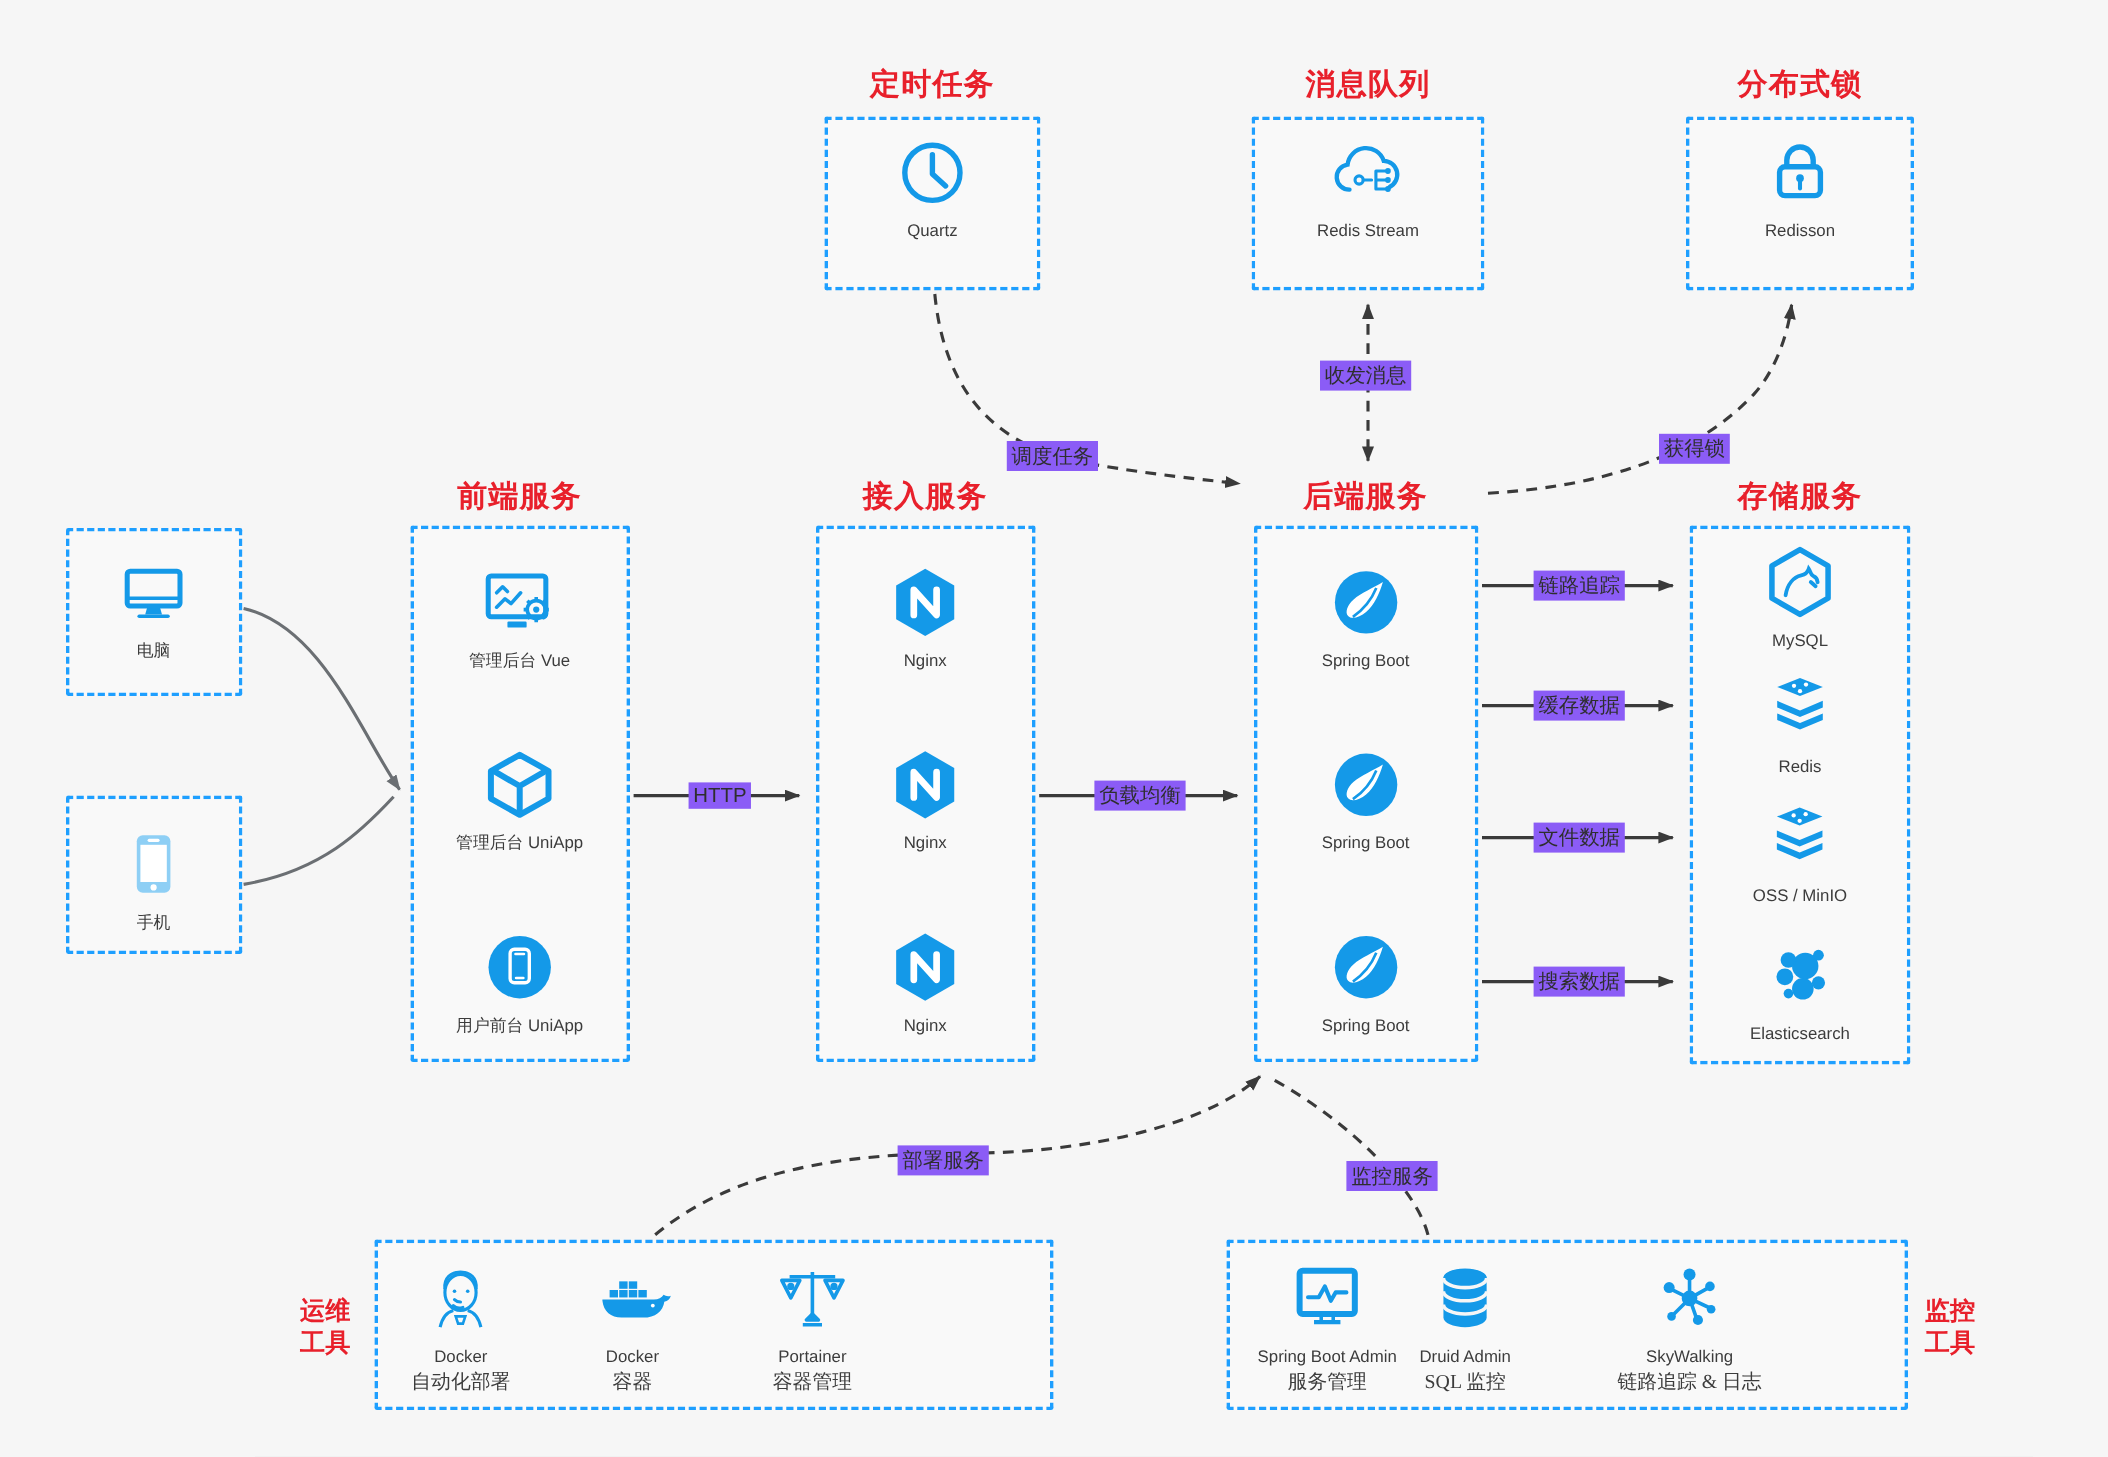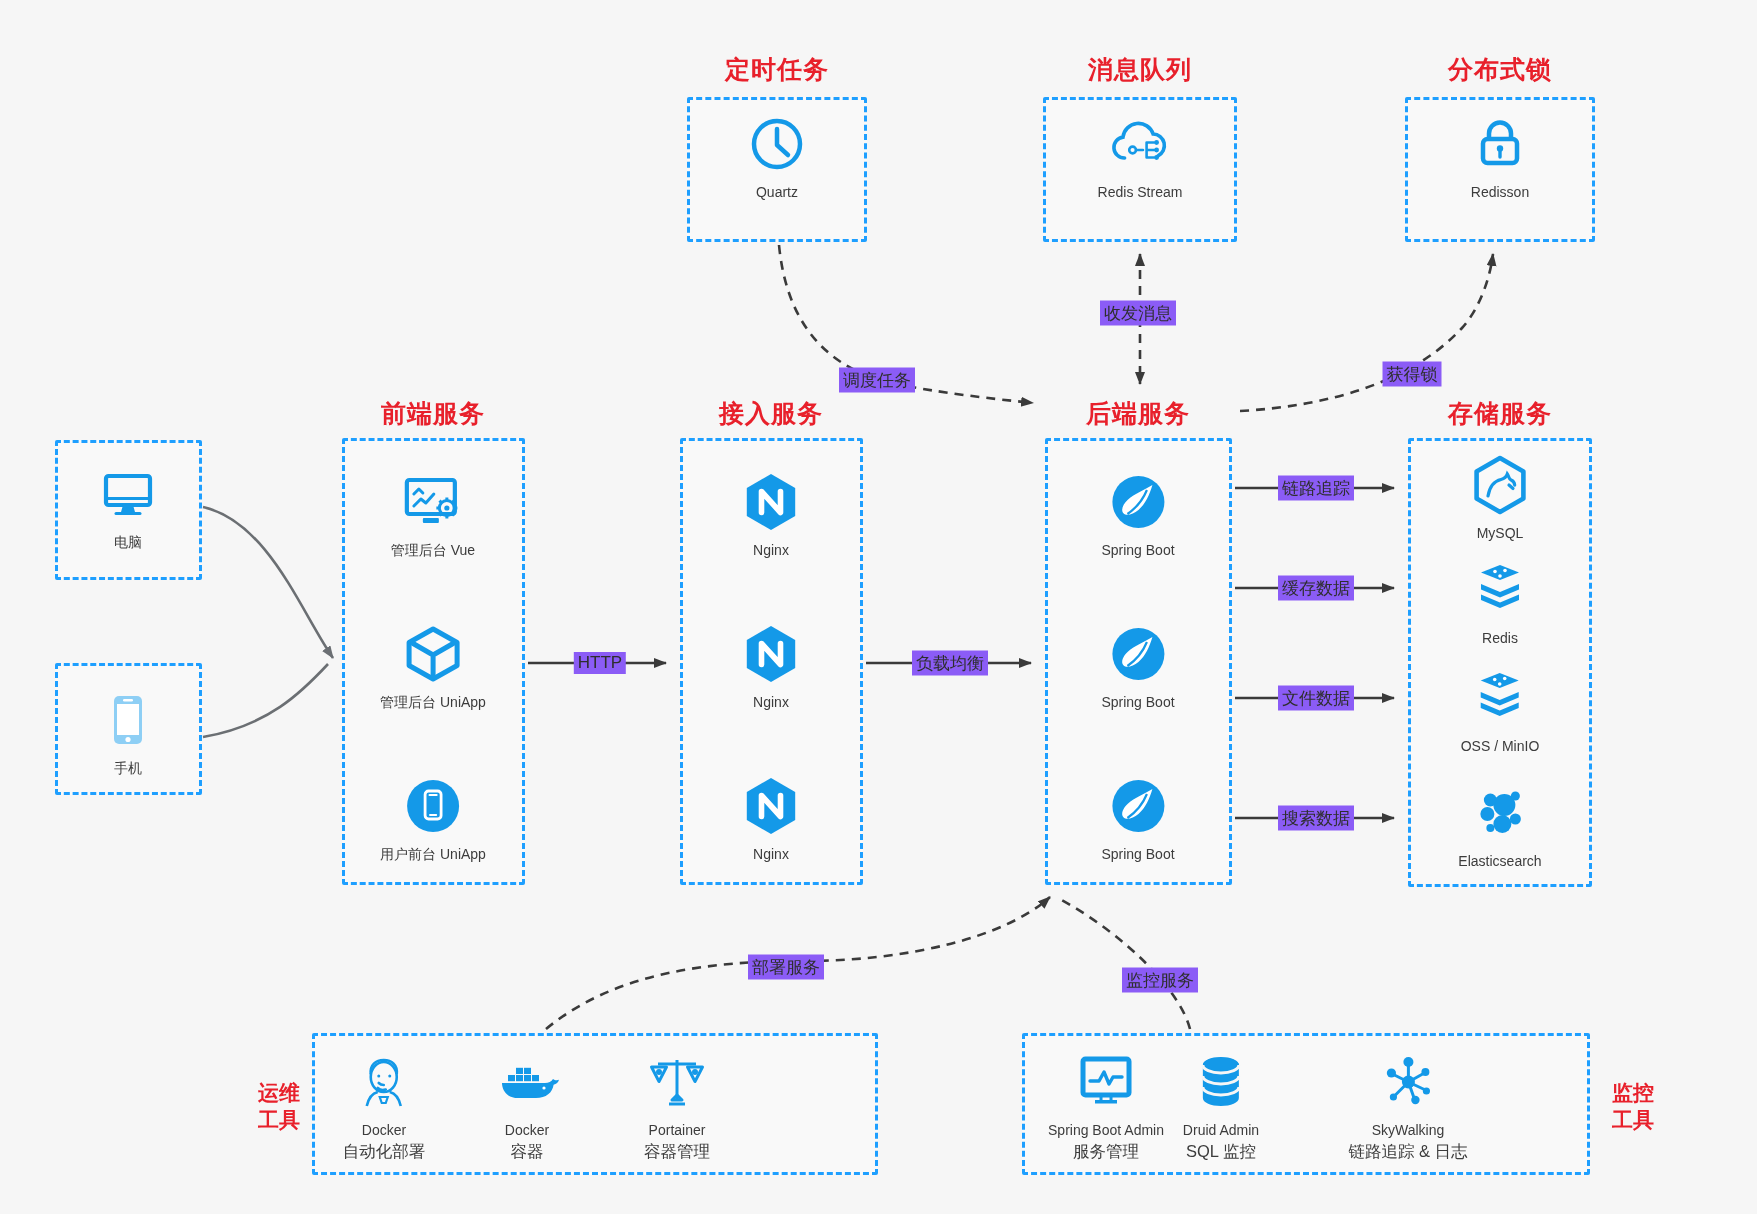--- a/index.html
+++ b/index.html
@@ -3,24 +3,24 @@
 <meta charset="utf-8">
 <style>
   html,body{margin:0;padding:0;background:#e9e9e9;}
   .canvas{position:relative;width:1757px;height:1214px;background:#f6f6f6;overflow:hidden;
           font-family:"Liberation Sans","DejaVu Sans",sans-serif;}
   .overlay{position:absolute;left:0;top:0;width:1757px;height:1214px;z-index:3;pointer-events:none;}
   .dash-box{position:absolute;border:3px dashed #1E9FFF;border-radius:2px;background:rgba(255,255,255,.38);box-sizing:border-box;z-index:1;}
   .group-title{position:absolute;transform:translateX(-50%);color:#E8202B;font-weight:bold;font-size:25px;letter-spacing:1px;white-space:nowrap;z-index:2;}
   .node{position:absolute;display:flex;flex-direction:column;align-items:center;transform:translateX(-50%);z-index:2;}
   .node .label{font-size:14px;color:#3C3C3C;white-space:nowrap;margin-top:8px;}
-  .node .sub{font-size:16.5px;color:#3C3C3C;white-space:nowrap;margin-top:3px;}
+  .node .sub{font-size:16.5px;color:#3C3C3C;white-space:nowrap;margin-top:3px;font-family:Liberation Serif, serif;}
   .ic{display:block;line-height:0;}
   .edge-label{position:absolute;transform:translate(-50%,-50%);background:#8b5cf6;padding:1px 4px;font-size:17px;color:#2E2E2E;white-space:nowrap;z-index:4;}
-  .side-label{position:absolute;color:#E8202B;font-weight:bold;font-size:21px;line-height:27px;text-align:center;z-index:2;}
+  .side-label{position:absolute;color:#E8202B;font-weight:bold;font-size:21px;line-height:27px;z-index:2;}
   .note{position:absolute;left:56px;top:98px;width:458px;height:68px;background:#FAF3AC;color:#4A4A4A;
         font-size:16.5px;line-height:24px;padding:9px 0 0 14px;box-sizing:border-box;z-index:2;
         clip-path:polygon(0 0,calc(100% - 18px) 0,100% 18px,100% 100%,0 100%);}
   .note::after{content:"";position:absolute;top:0;right:0;width:18px;height:18px;
         background:linear-gradient(225deg,transparent 50%,#c9c39c 50%);}
 </style>
 </head>
 <body>
 
 <div class="canvas">

